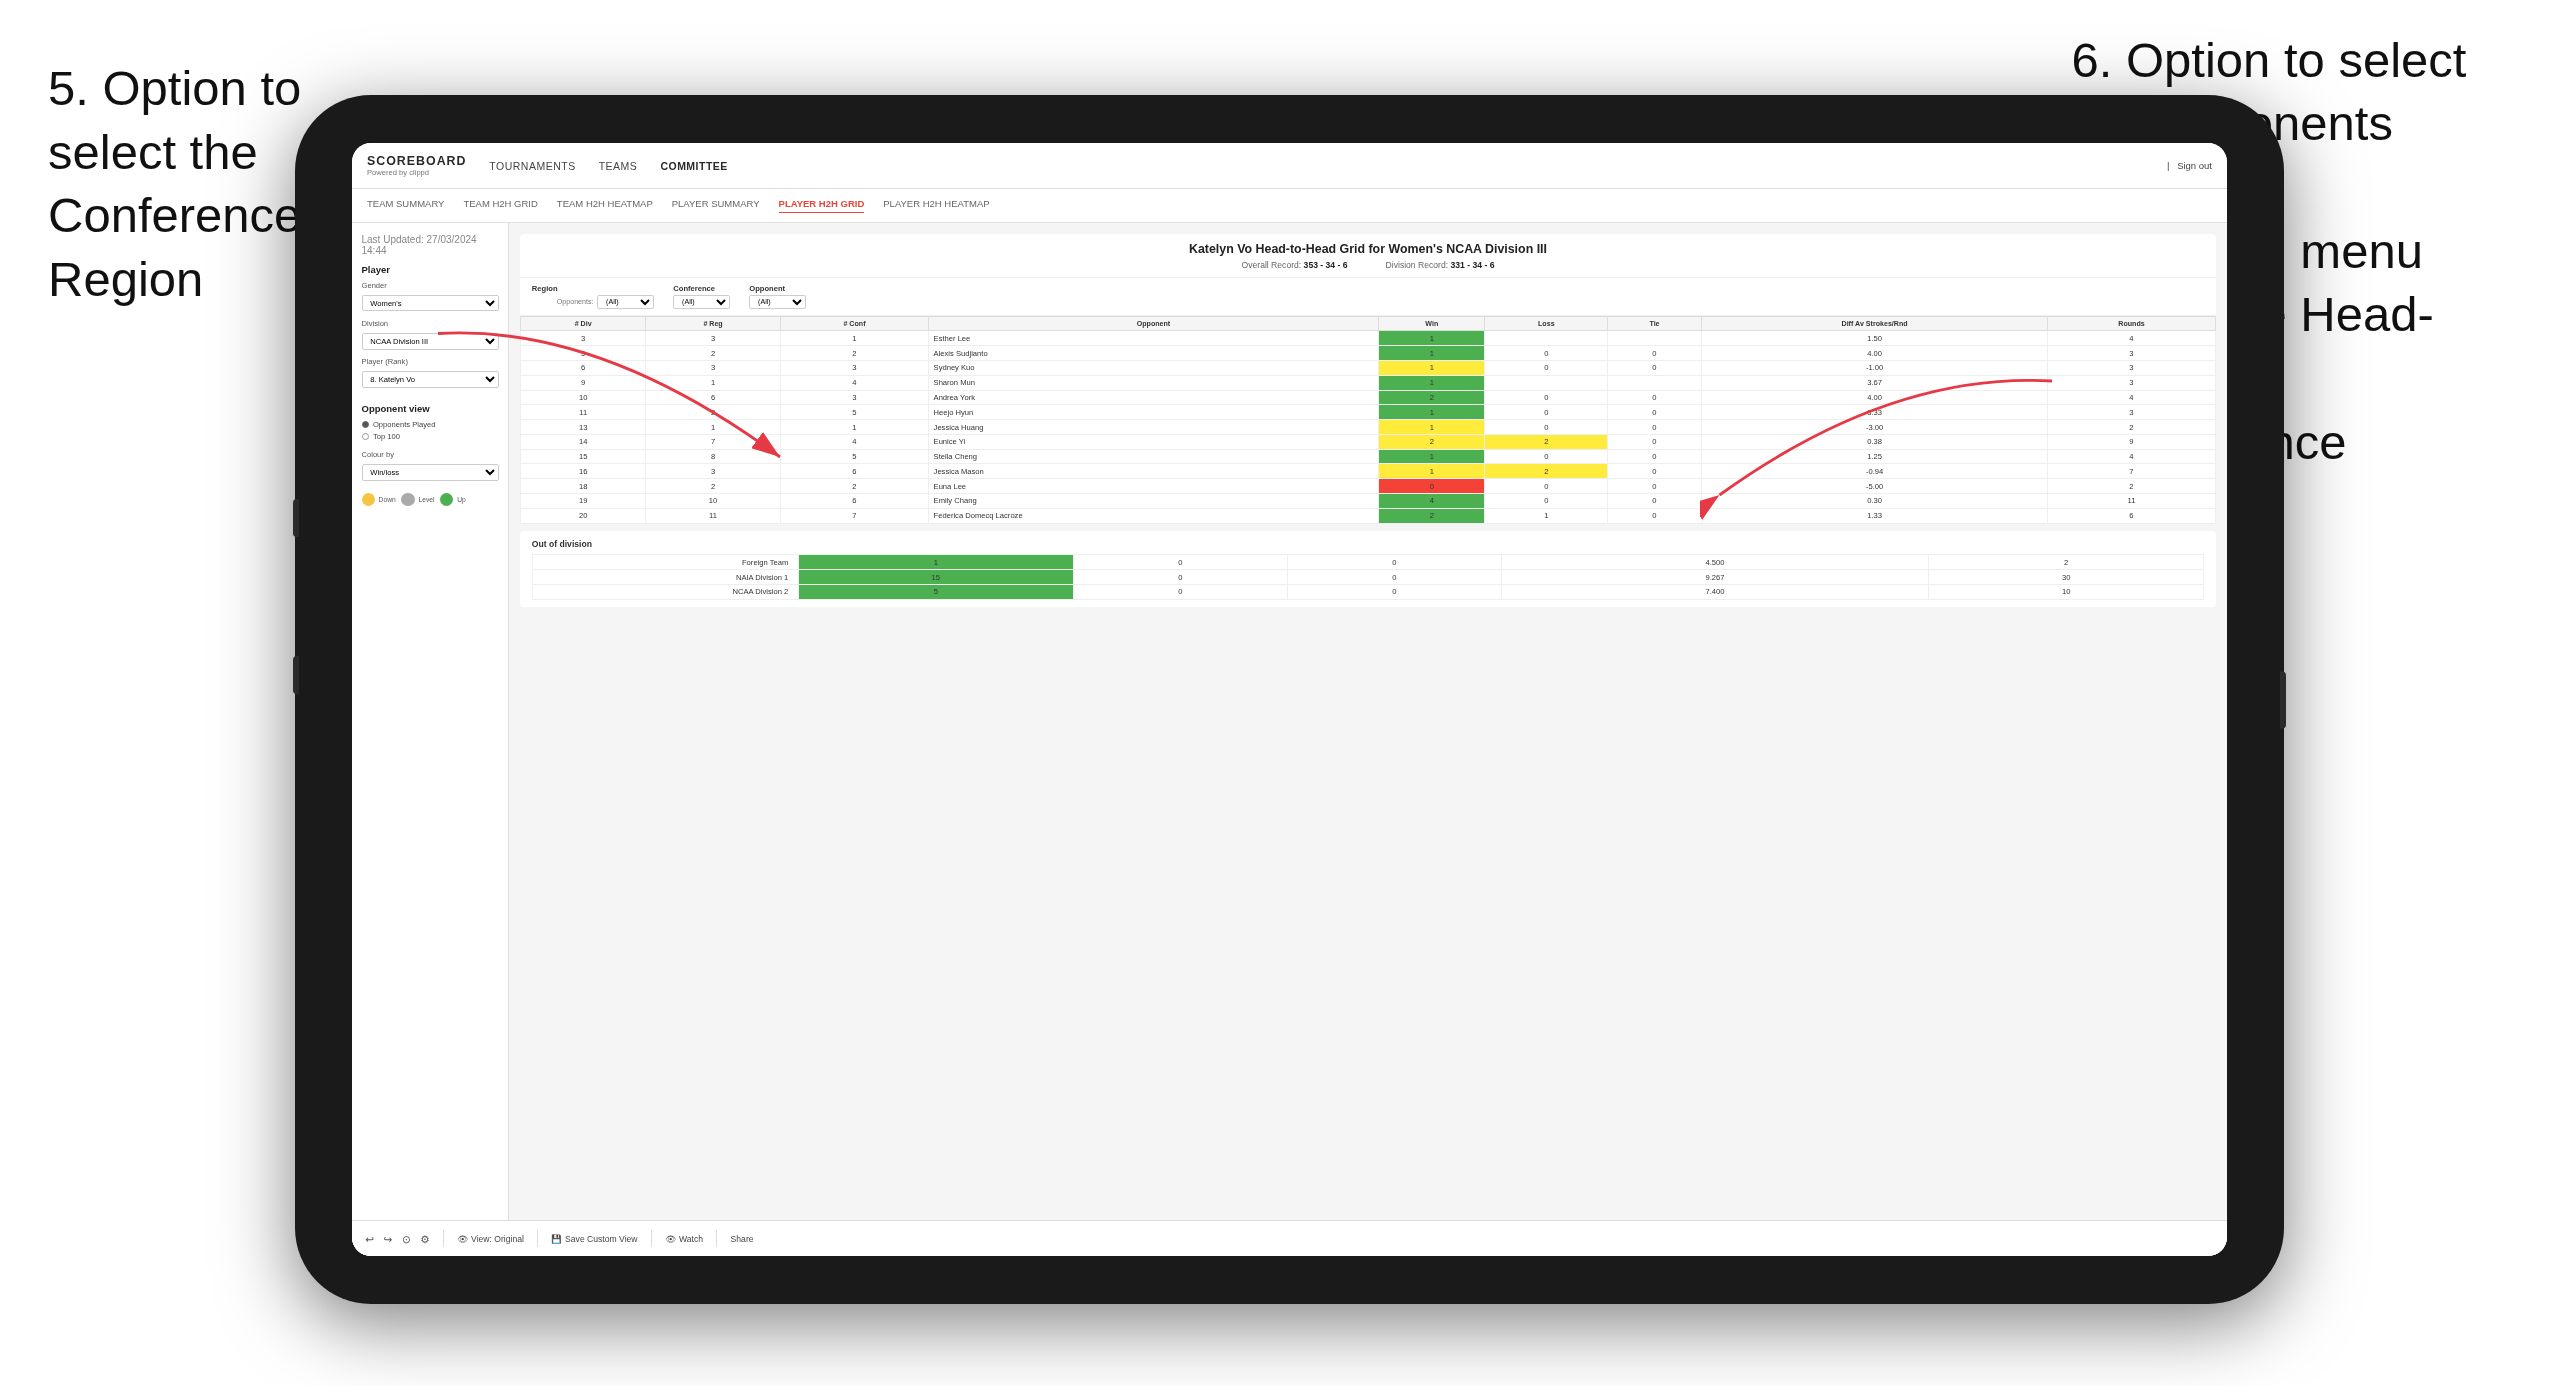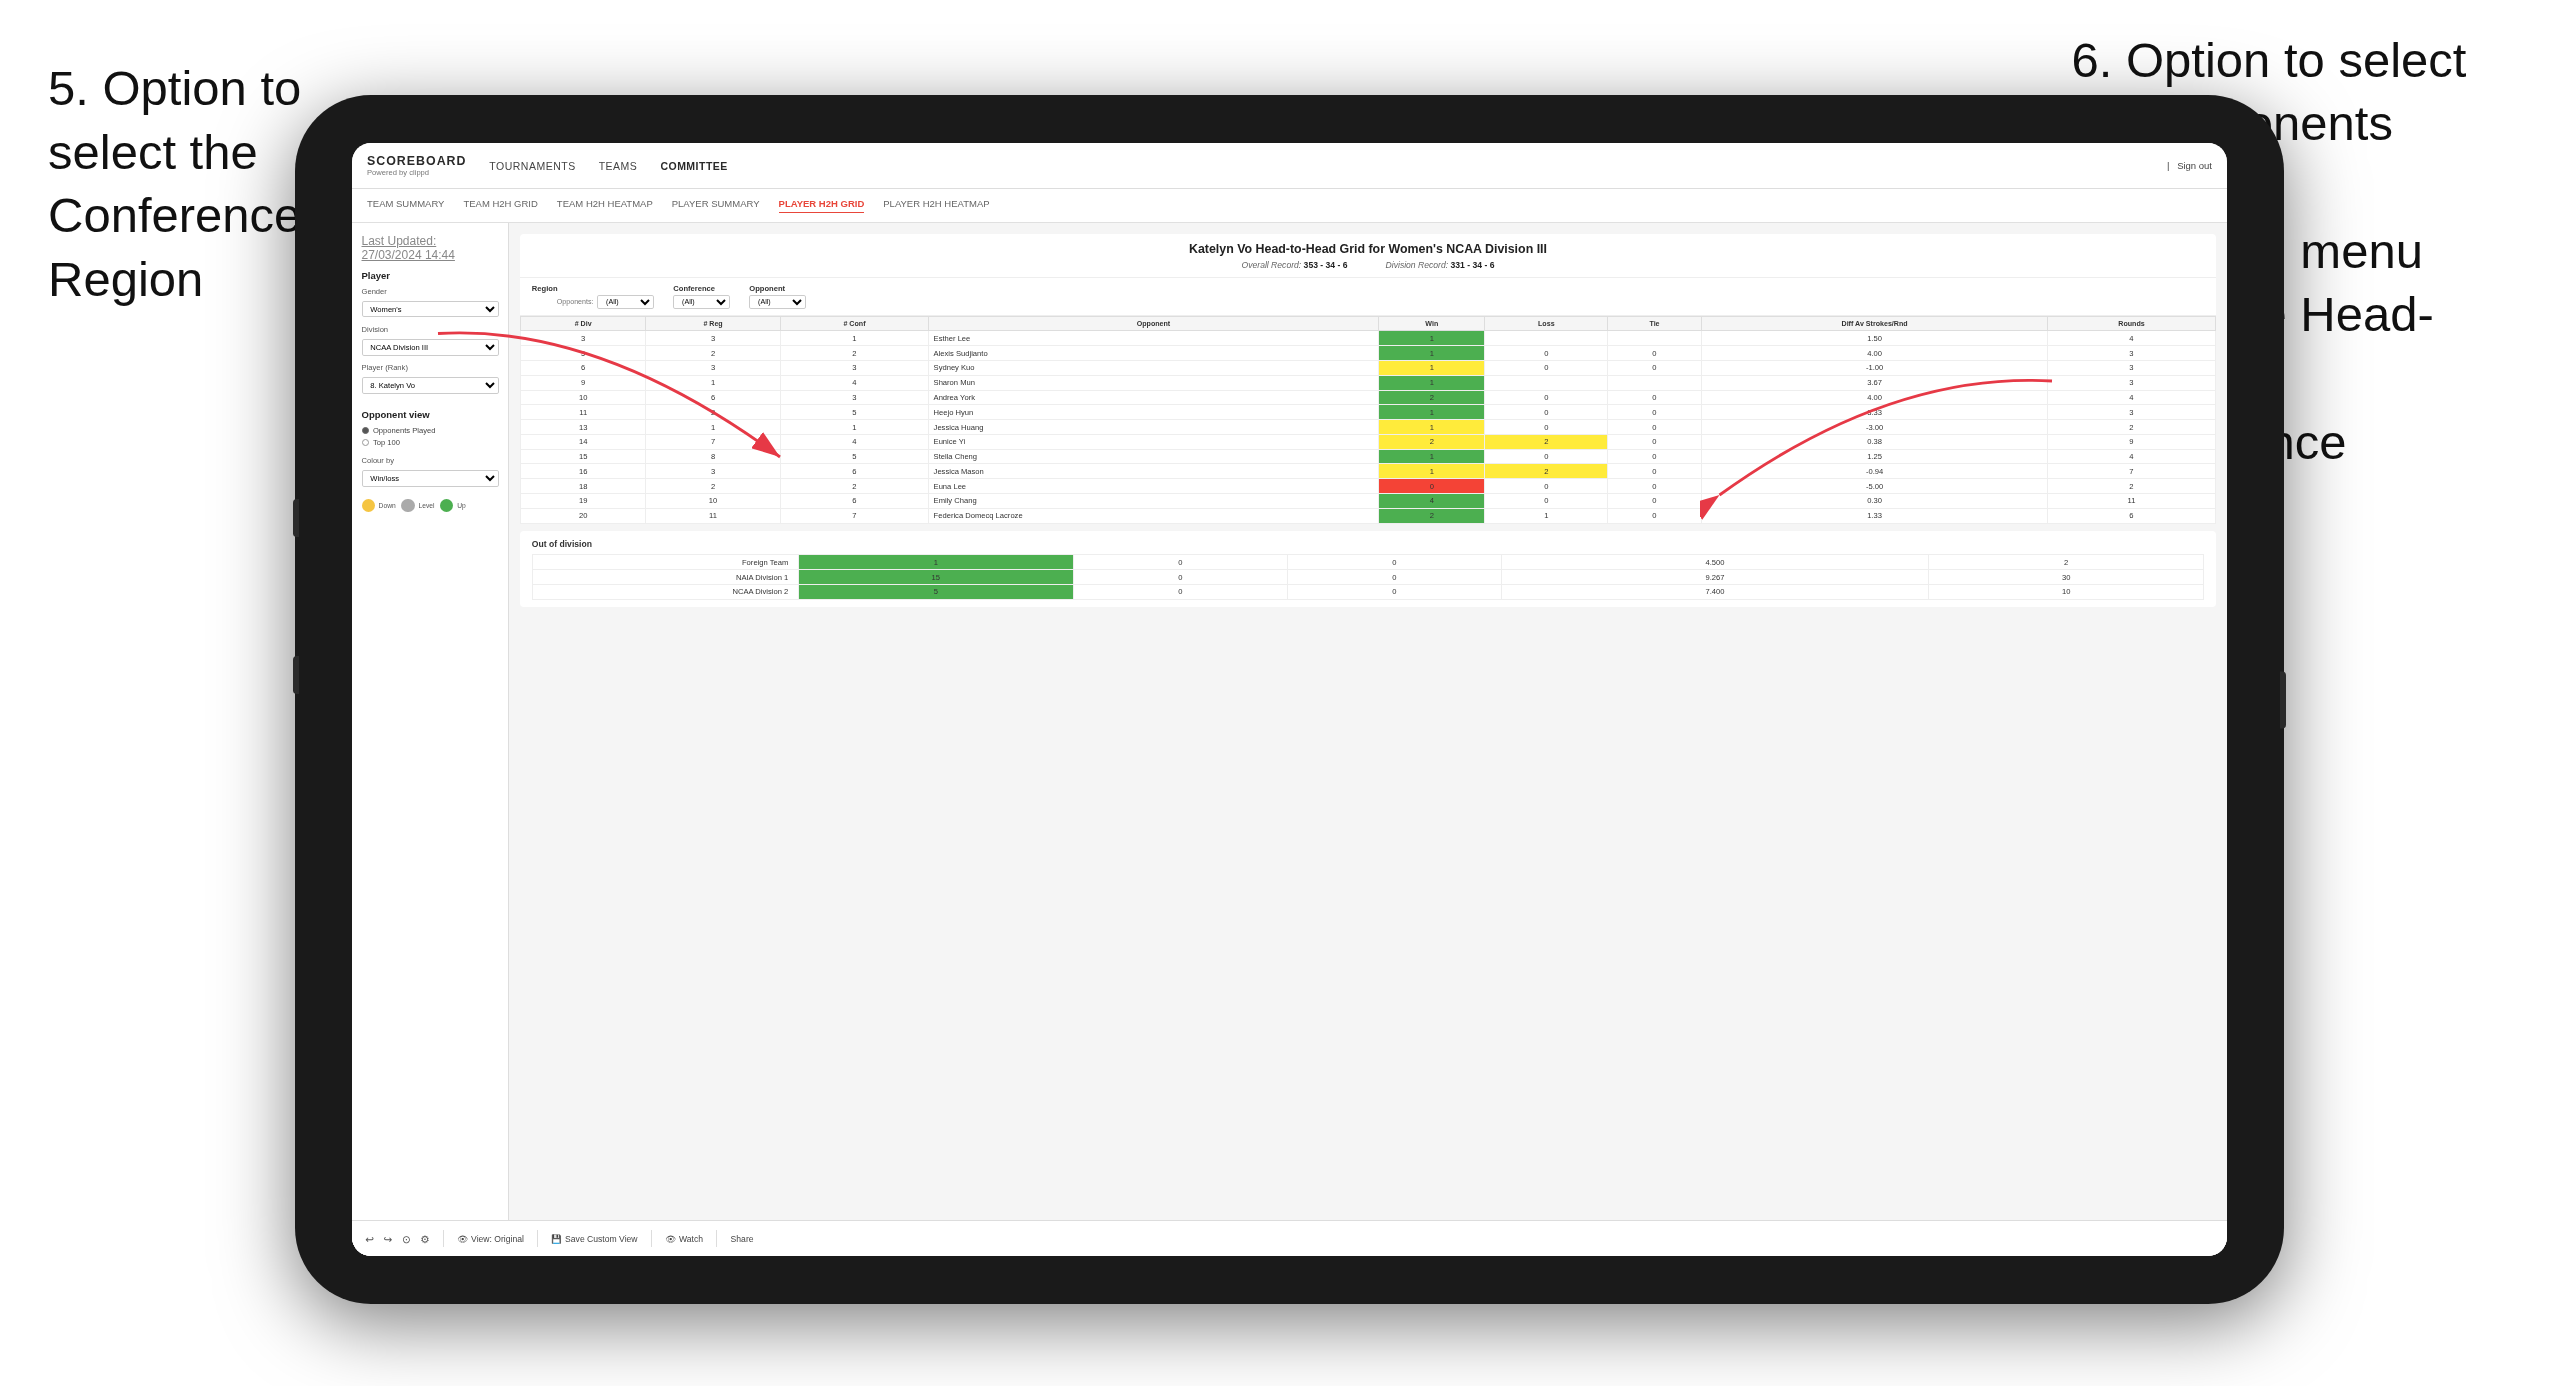--- a/index.html
+++ b/index.html
@@ -146,24 +146,23 @@
       width: 157px;
       background: #fff;
       border-right: 1px solid #ddd;
       padding: 11.4px 9.5px;
       font-size: 8.6px;
       flex-shrink: 0;
       overflow-y: auto;
     }
 
     .sidebar-updated {
-      font-size: 12px;
+      font-size: 10px;
       color: #888;
       margin-bottom: 0;
-      text-decoration: underline;
     }
 
     .sidebar-section-title {
       font-size: 9.5px;
       font-weight: 700;
       color: #222;
       margin-bottom: 5.7px;
       margin-top: 7.6px;
     }
 
@@ -269,21 +268,20 @@
     .grid-records {
       display: flex;
       justify-content: center;
       gap: 38px;
       font-size: 8.6px;
       color: #444;
     }
 
     .record-label {
       color: #666;
-      font-style: italic;
     }
 
     .record-value {
       font-weight: 600;
       color: #222;
     }
 
     
     .filter-row {
       background: #fff;

